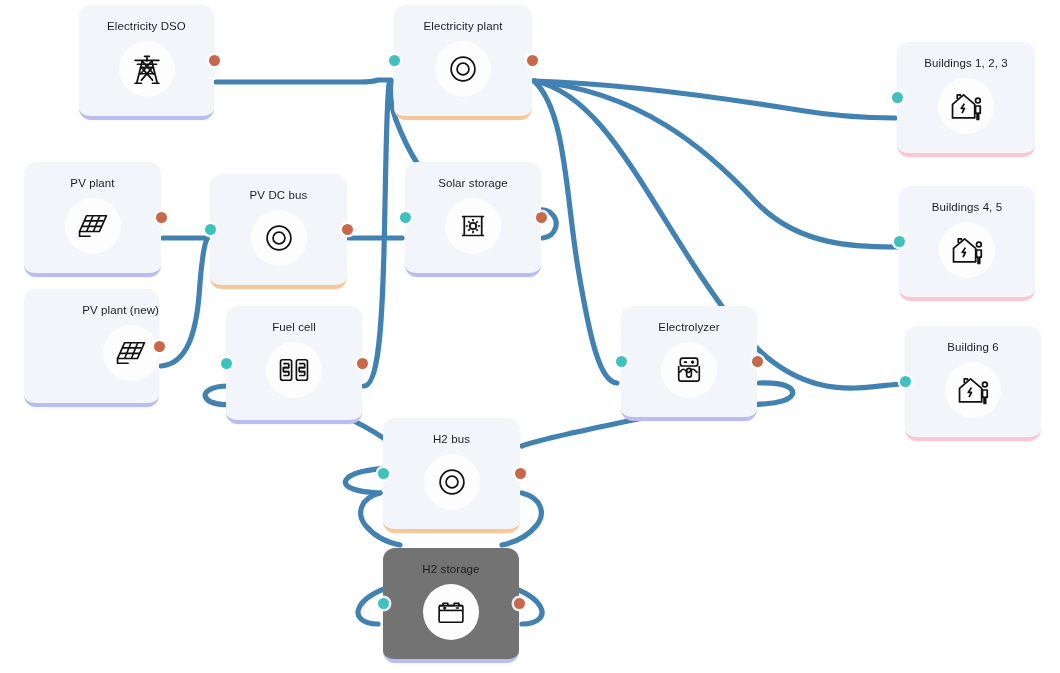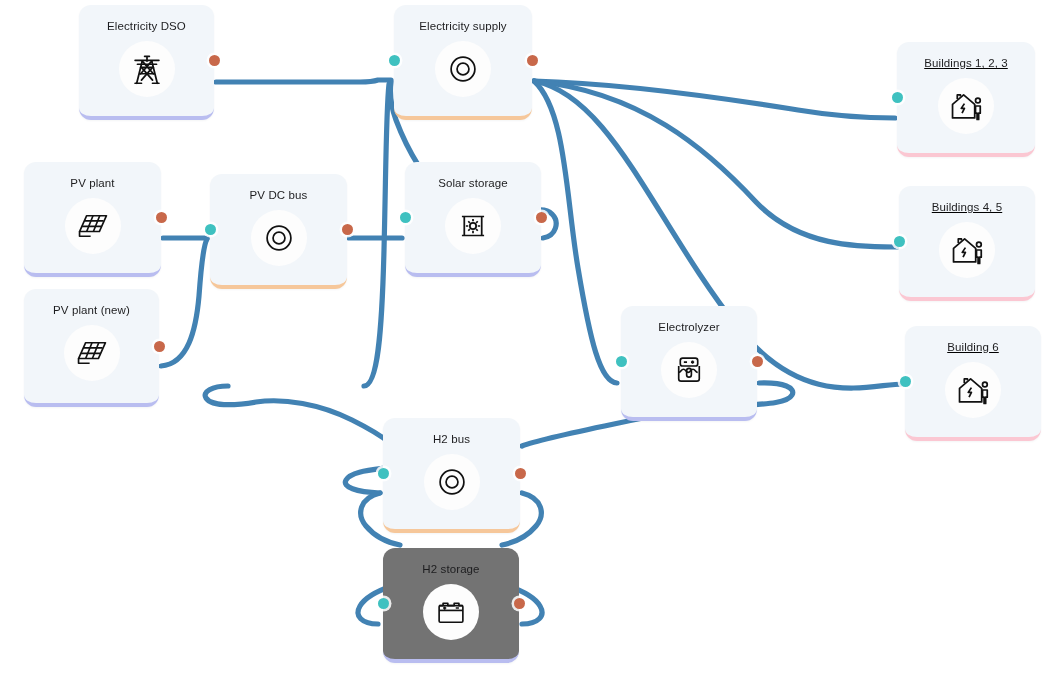--- a/index.html
+++ b/index.html
@@ -17,21 +17,21 @@
     position:absolute;
     box-sizing:border-box;
     border-radius:12px;
     background:#f2f6fa;
     border-bottom:4px solid #b9bdf0;
     box-shadow:0 1px 2px rgba(30,50,80,.05);
     display:flex;flex-direction:column;align-items:center;
     padding-top:14px;
   }
   .node.accent-orange{border-bottom-color:#f6c79a;}
-  .node.accent-pink{border-bottom-color:#fbc7d2;text-decoration:underline;}
+  .node.accent-pink{border-bottom-color:#fbc7d2;}
   .node.accent-purple{border-bottom-color:#b9bdf0;}
   .node.bg-grey{background:#737373;}
 
   .node-label{
     font-size:11.5px;
     color:#1d1d1f;
     line-height:14px;
     text-align:center;
     letter-spacing:.1px;
     white-space:nowrap;
@@ -115,21 +115,21 @@
         <path d="M18 14 L11 42M30 14 L37 42"></path>
         <path d="M16 22h16M15 30h18"></path>
         <path d="M18 14 32 30M30 14 16 30M17 22 31 38M31 22 17 38"></path>
         <path d="M9 42h8M31 42h8"></path>
       </svg>
     </div>
     <span class="handle source"></span>
   </div>
 
   <div class="node accent-orange" style="left:394px;top:5px;width:138px;height:115px;">
-    <div class="node-label">Electricity supply</div>
+    <div class="node-label">Electricity plant</div>
     <div class="node-icon">
       <svg width="38" height="38" viewBox="0 0 48 48" fill="none" stroke="#111" stroke-width="2.2">
         <circle cx="24" cy="24" r="15"></circle>
           <circle cx="24" cy="24" r="7.5"></circle>
       </svg>
     </div>
     <span class="handle target"></span>
     <span class="handle source"></span>
   </div>
 
@@ -193,33 +193,48 @@
         <path d="M7 22 21 10 35 22v17H7z"></path>
         <path d="M13 15v-5h4v2"></path>
         <path d="M22 21l-4 6h4l-3 6"></path>
         <circle cx="39" cy="17" r="3"></circle>
         <path d="M36 24h6v9h-2v8h-2v-8h-2z"></path>
       </svg>
     </div>
     <span class="handle target"></span>
   </div>
 
-  <div class="node accent-purple" style="left:24px;top:289px;width:135px;height:118px;">
+  <div class="node accent-purple" style="left:24px;top:289px;width:135px;height:118px;align-items:flex-end;">
     <div class="node-label">PV plant (new)</div>
     <div class="node-icon">
       <svg width="38" height="38" viewBox="0 0 48 48" fill="none" stroke="#111" stroke-width="2.1" stroke-linejoin="round">
         <path d="M16 11h25l-9 20H7z"></path>
         <path d="M24 11l-8 20M32.5 11l-8 20"></path>
         <path d="M13.1 17.5h24.2M10.2 24.5h24.4"></path>
         <path d="M7 31v6h14"></path>
       </svg>
     </div>
     <span class="handle source"></span>
   </div>
 
+  <div class="node accent-purple" style="left:226px;top:306px;width:136px;height:118px;">
+    <div class="node-label">Fuel cell</div>
+    <div class="node-icon">
+      <svg width="38" height="38" viewBox="0 0 48 48" fill="none" stroke="#111" stroke-width="2.1" stroke-linejoin="round">
+        <rect x="7" y="11" width="14" height="26" rx="2.5"></rect>
+        <rect x="27" y="11" width="14" height="26" rx="2.5"></rect>
+        <path d="M10.5 16h7M10.5 21h7M10.5 26h7M10.5 31h7"></path>
+        <path d="M17.5 16v5h-7v5h7v5"></path>
+        <path d="M30.5 16h7M30.5 21h7M30.5 26h7M30.5 31h7"></path>
+        <path d="M37.5 16v5h-7v5h7v5"></path>
+      </svg>
+    </div>
+    <span class="handle target"></span>
+    <span class="handle source"></span>
+  </div>
 
   <div class="node accent-purple" style="left:621px;top:306px;width:136px;height:115px;">
     <div class="node-label">Electrolyzer</div>
     <div class="node-icon">
       <svg width="38" height="38" viewBox="0 0 48 48" fill="none" stroke="#111" stroke-width="2.1" stroke-linejoin="round">
         <rect x="13" y="9" width="22" height="10" rx="3"></rect>
         <path d="M17.5 14h4M26.5 14h4M28.5 12v4"></path>
         <path d="M11 19v16a3 3 0 0 0 3 3h20a3 3 0 0 0 3-3V19"></path>
         <path d="M11 27c3 0 3-4 6-4s3 4 6 4 3-4 6-4 3 4 6 4"></path>
         <rect x="21" y="22" width="6" height="11" rx="3"></rect>

